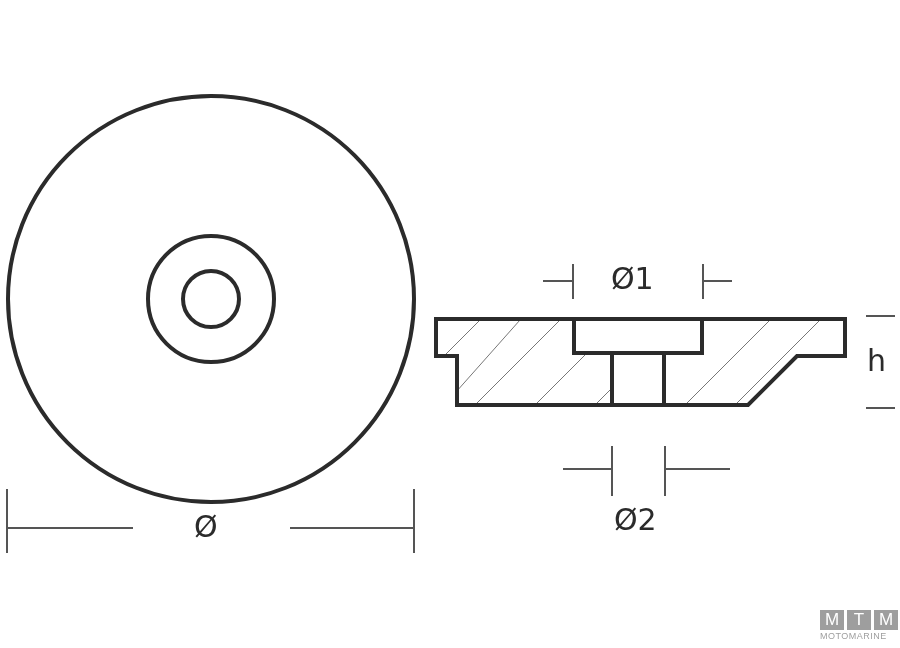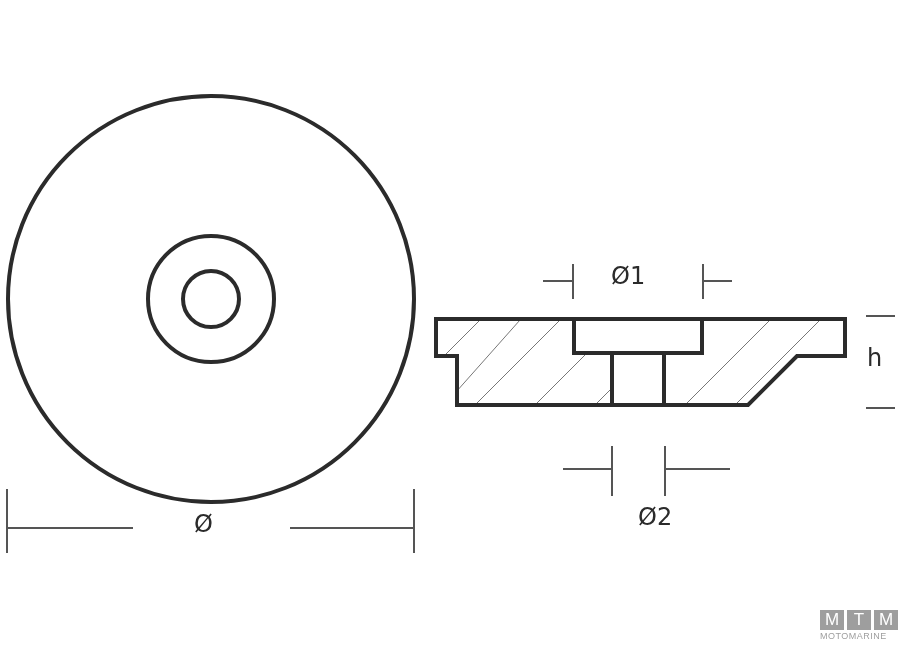--- a/index.html
+++ b/index.html
@@ -1,18 +1,18 @@
 <!DOCTYPE html>
 <html><head>
 <meta charset="utf-8">
 <style>
   html,body{margin:0;padding:0;background:#ffffff;}
   #stage{position:relative;width:900px;height:648px;overflow:hidden;background:#fff;}
   svg{position:absolute;left:0;top:0;}
-  .lbl{position:absolute;font-family:"DejaVu Sans","Liberation Sans",sans-serif;color:#2b2b2b;font-size:24px;line-height:1;}
+  .lbl{position:absolute;font-family:"DejaVu Sans","Liberation Sans",sans-serif;color:#2b2b2b;font-size:30px;line-height:1;}
   .logo{position:absolute;left:820px;top:610px;width:78px;}
   .logo-boxes{display:flex;gap:3px;}
   .logo-box{width:24px;height:20px;background:#9e9e9e;color:#fff;font-family:"Liberation Sans",sans-serif;font-size:17px;line-height:20px;text-align:center;}
   .logo-text{font-family:"Liberation Sans",sans-serif;font-size:9px;color:#9e9e9e;letter-spacing:0.5px;margin-top:1px;}
 </style>
 </head>
 <body>
 
 <div id="stage">
   <svg width="900" height="648" viewBox="0 0 900 648">
@@ -70,21 +70,21 @@
     </g>
 
     <g stroke="#555" stroke-width="2">
       <line x1="866" y1="316" x2="895" y2="316"></line>
       <line x1="866" y1="408" x2="895" y2="408"></line>
     </g>
   </svg>
 
   <div class="lbl" style="left:194px;top:512px;">Ø</div>
   <div class="lbl" style="left:611px;top:264px;">Ø1</div>
-  <div class="lbl" style="left:614px;top:505px;margin-left:24px;">Ø2</div>
+  <div class="lbl" style="left:614px;top:505px;">Ø2</div>
   <div class="lbl" style="left:867px;top:346px;">h</div>
 
   <div class="logo">
     <div class="logo-boxes">
       <div class="logo-box">M</div>
       <div class="logo-box">T</div>
       <div class="logo-box">M</div>
     </div>
     <div class="logo-text">MOTOMARINE</div>
   </div>

